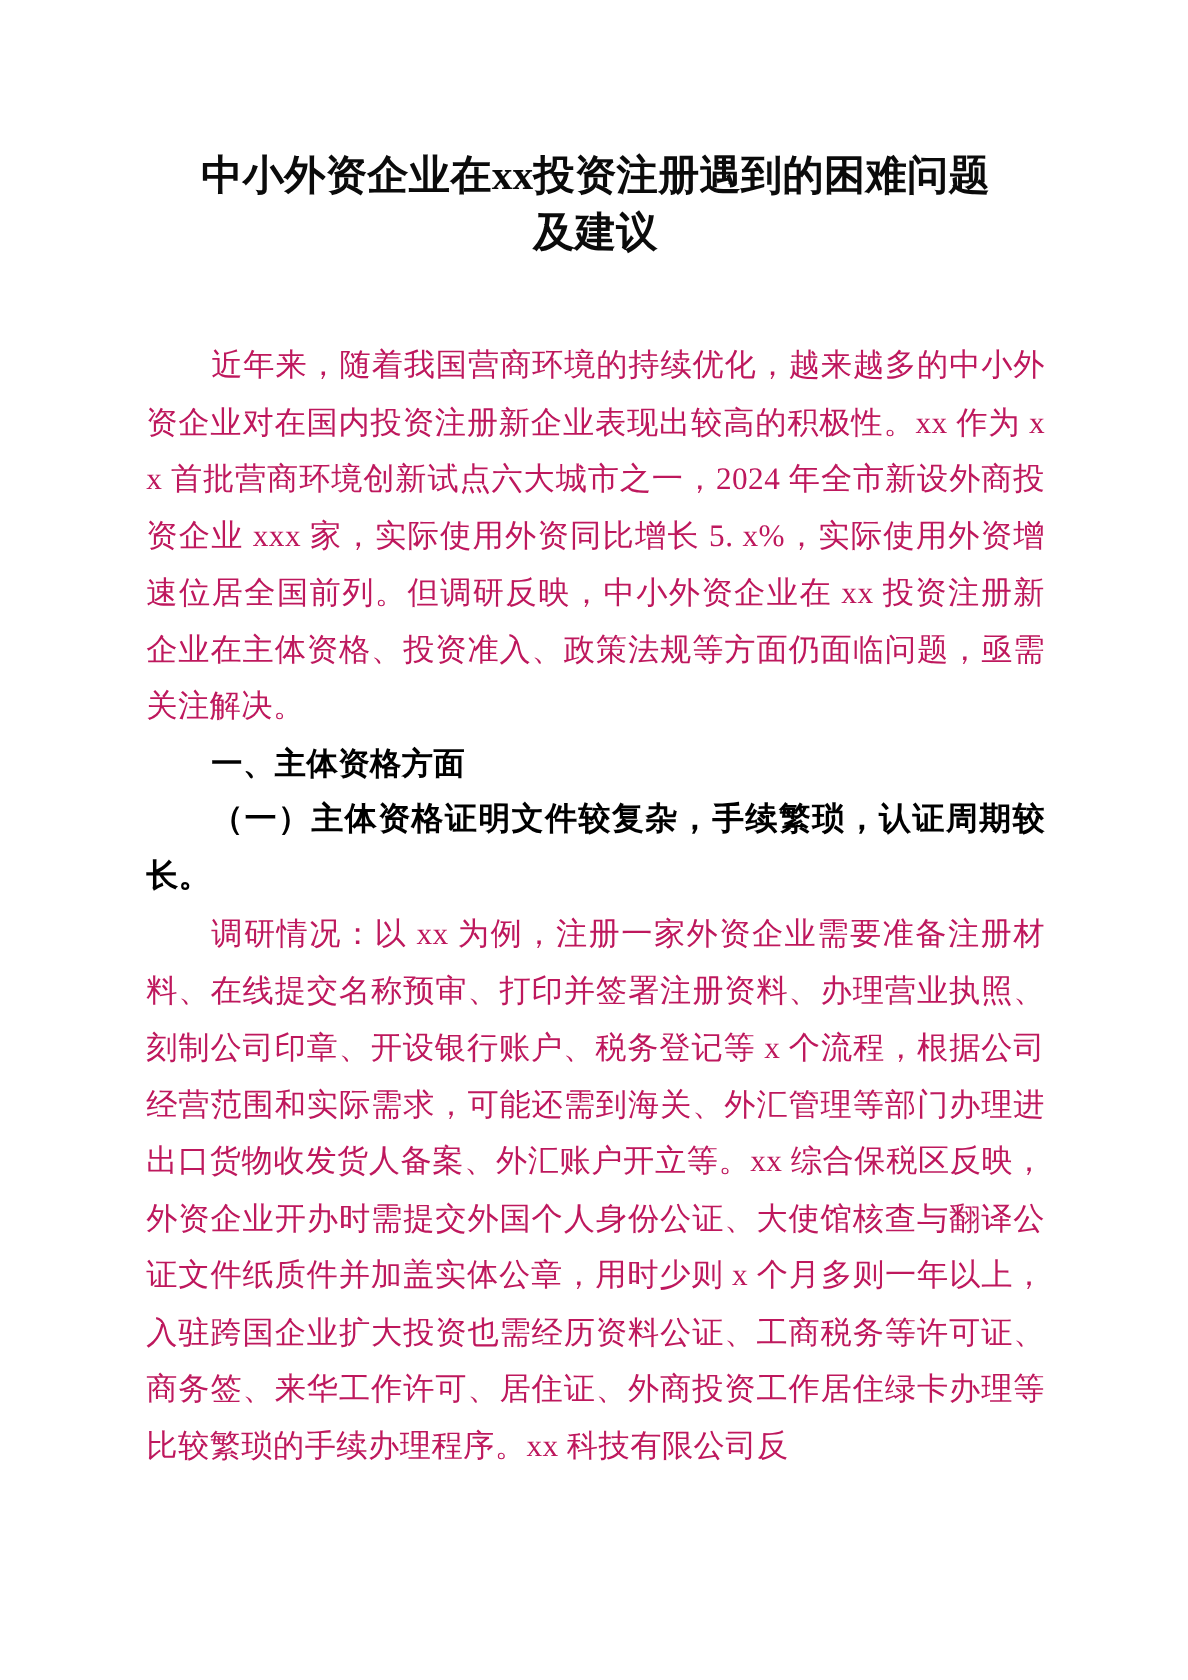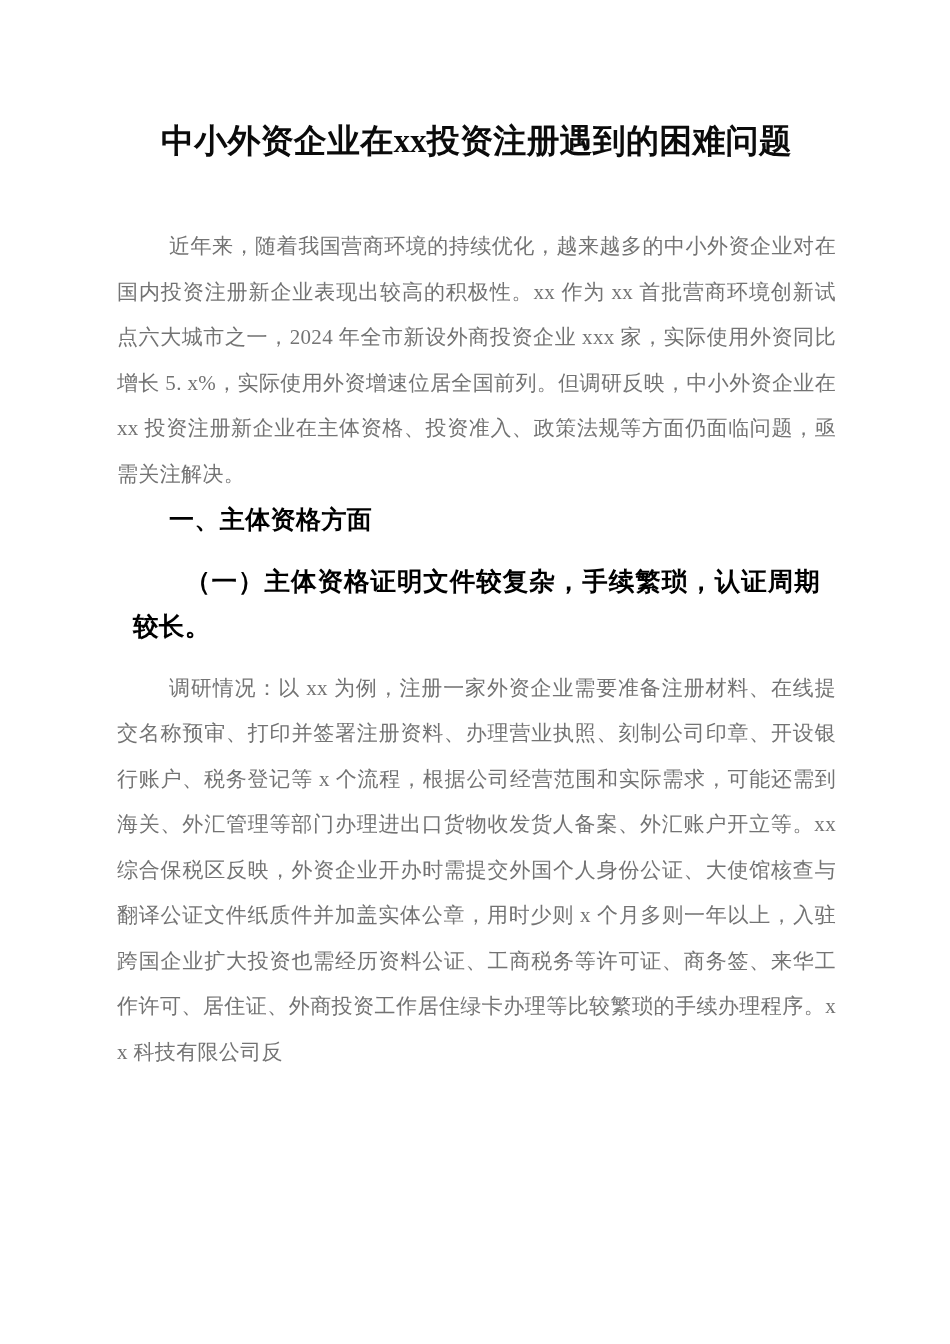--- a/index.html
+++ b/index.html
@@ -47,29 +47,29 @@
     padding: 0 4px;
     color: #0b0b0b;
   }
   .doc-title .t-line {
     display: block;
   }
 
   
   .para {
     font-family: "Liberation Serif", "DejaVu Serif", serif;
-    font-size: 21px;
+    font-size: 25px;
     line-height: 45.5px;
     text-align: justify;
     text-justify: inter-ideograph;
     text-align-last: left;
     margin: 0;
     padding: 0;
     text-indent: 52px;
-    color: #737373;
+    color: #be185d;
     letter-spacing: 0.35px;
     word-break: break-all;
   }
 
   .para.first-body {
     margin-top: 60px;
   }
 
   
   .heading-1 {
@@ -79,43 +79,44 @@
     line-height: 45.5px;
     margin: 0;
     padding: 0;
     text-indent: 52px;
     letter-spacing: 0.4px;
     color: #000000;
   }
 
   
   .heading-2 {
-    font-family: Liberation Sans, sans-serif;
+    font-family: Liberation Mono, monospace;
     font-weight: 700;
     font-size: 25.5px;
     line-height: 45.5px;
-    margin: 16px;
+    margin: 0;
     padding: 0;
     text-indent: 52px;
     text-align: justify;
     text-justify: inter-ideograph;
     text-align-last: left;
     letter-spacing: 0.35px;
     color: #000000;
     word-break: break-all;
   }
 </style>
 </head>
 <body>
 
 <div class="page">
   <div class="content">
 
     <h1 class="doc-title">
       <span class="t-line">中小外资企业在xx投资注册遇到的困难问题</span>
+      <span class="t-line">及建议</span>
     </h1>
 
     <p class="para first-body">近年来，随着我国营商环境的持续优化，越来越多的中小外资企业对在国内投资注册新企业表现出较高的积极性。xx 作为 xx 首批营商环境创新试点六大城市之一，2024 年全市新设外商投资企业 xxx 家，实际使用外资同比增长 5. x%，实际使用外资增速位居全国前列。但调研反映，中小外资企业在 xx 投资注册新企业在主体资格、投资准入、政策法规等方面仍面临问题，亟需关注解决。</p>
 
     <p class="heading-1">一、主体资格方面</p>
 
     <p class="heading-2">（一）主体资格证明文件较复杂，手续繁琐，认证周期较长。</p>
 
     <p class="para">调研情况：以 xx 为例，注册一家外资企业需要准备注册材料、在线提交名称预审、打印并签署注册资料、办理营业执照、刻制公司印章、开设银行账户、税务登记等 x 个流程，根据公司经营范围和实际需求，可能还需到海关、外汇管理等部门办理进出口货物收发货人备案、外汇账户开立等。xx 综合保税区反映，外资企业开办时需提交外国个人身份公证、大使馆核查与翻译公证文件纸质件并加盖实体公章，用时少则 x 个月多则一年以上，入驻跨国企业扩大投资也需经历资料公证、工商税务等许可证、商务签、来华工作许可、居住证、外商投资工作居住绿卡办理等比较繁琐的手续办理程序。xx 科技有限公司反</p>
 

